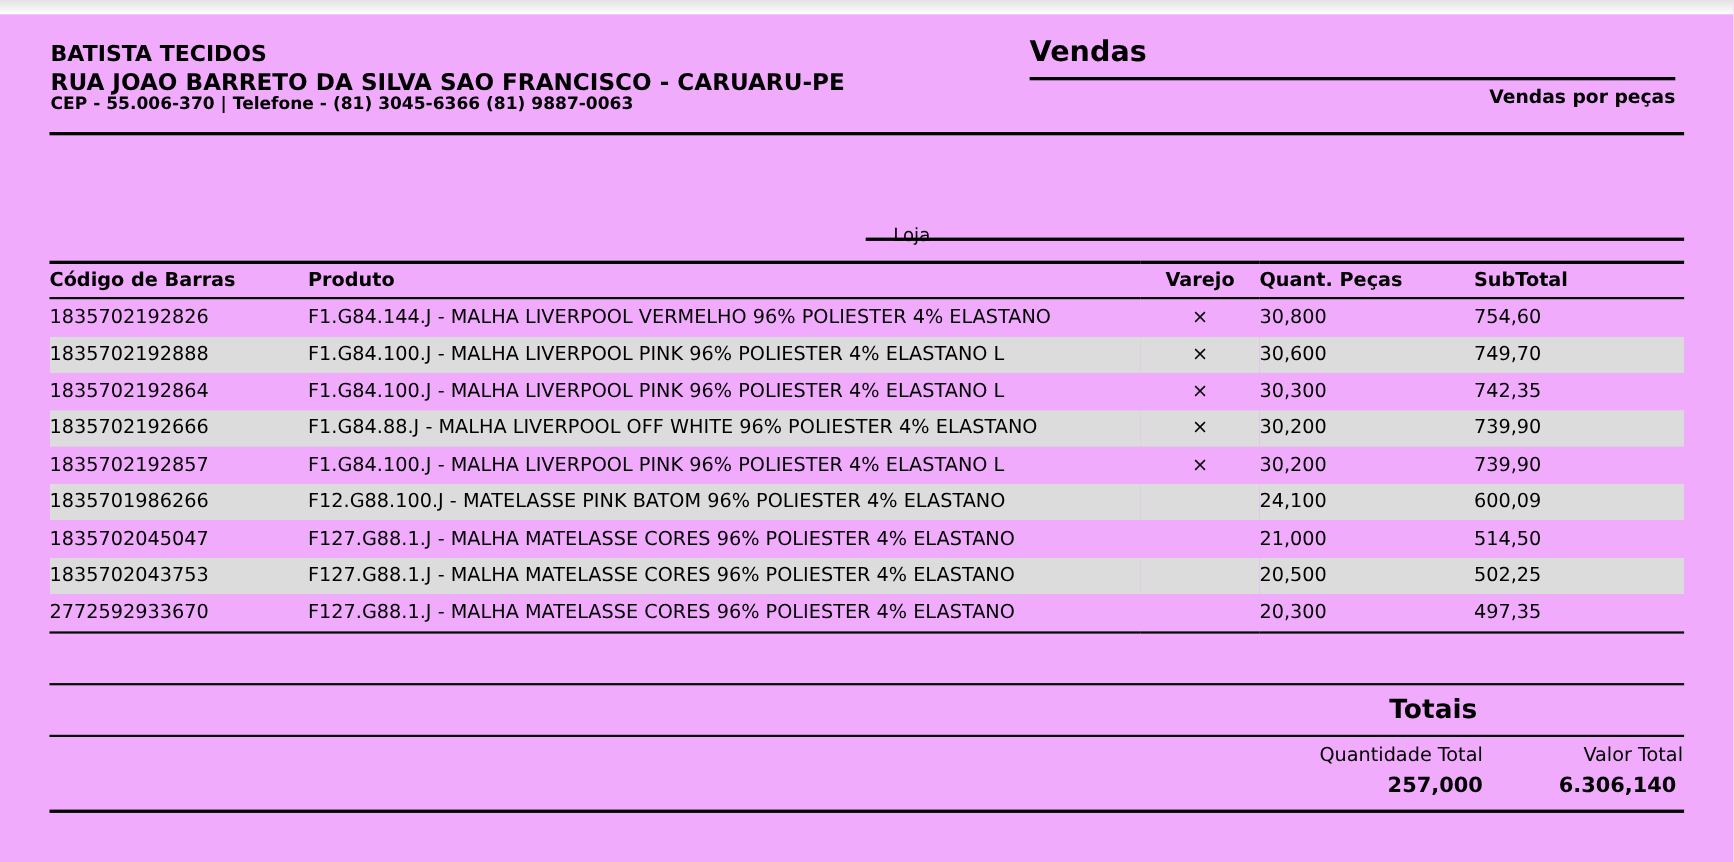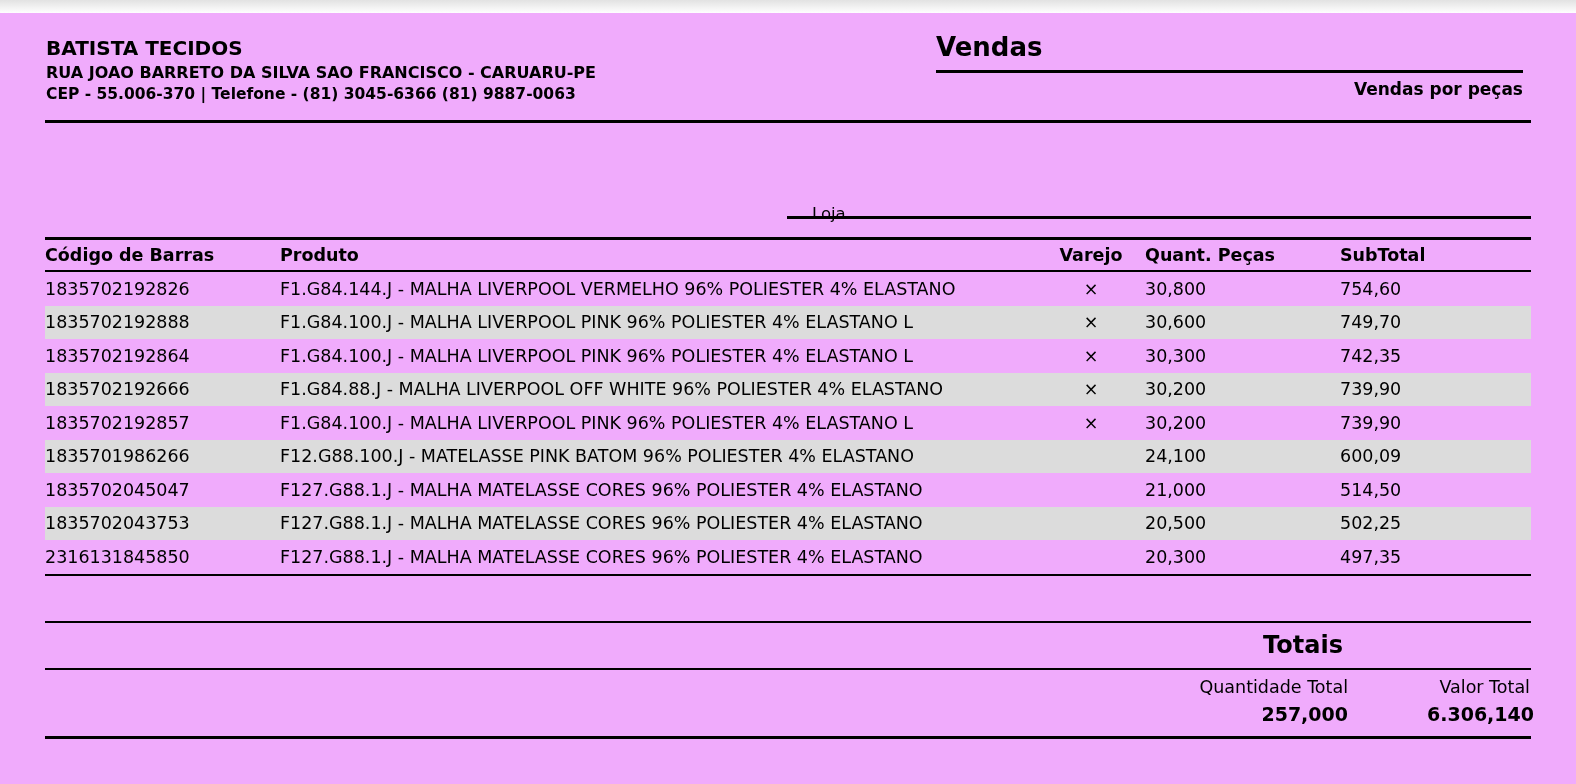--- a/index.html
+++ b/index.html
@@ -14,21 +14,21 @@
   }
   .top-shadow {
     position: absolute; left: 0; top: 0; width: 1576px; height: 13px;
     background: linear-gradient(#e2e2e2, #ffffff);
   }
   .abs { position: absolute; }
   .rule { position: absolute; left: 45px; width: 1486px; background: #000000; }
 
   
   .company-name   { left: 46px;  top: 36px; font-size: 20px;  font-weight: bold; white-space: nowrap; }
-  .company-addr   { left: 46px;  top: 63px; font-size: 16px; font-weight: bold; white-space: nowrap; }
+  .company-addr   { left: 46px;  top: 63px; font-size: 21px; font-weight: bold; white-space: nowrap; }
   .company-cep    { left: 46px;  top: 85px; font-size: 15.5px; font-weight: bold; white-space: nowrap; }
   .report-title   { left: 936px; top: 32px; font-size: 26px;  font-weight: bold; white-space: nowrap; }
   .title-underline{ left: 936px; top: 70px; width: 587px; height: 3px; background:#000; }
   .report-subtitle{ right: 53px; top: 79px; font-size: 17px;  font-weight: bold; white-space: nowrap; }
   .main-divider   { top: 120px; height: 3px; }
 
   
   .store-label    { left: 812px; top: 164px; font-size: 16.5px; white-space: nowrap; margin-top: 40px; }
   .store-value    { left: 812px; top: 185px; font-size: 20.5px; font-weight: bold; white-space: nowrap; }
   .store-underline{ position:absolute; left: 787px; top: 216px; width: 744px; height: 3px; background:#000; }
@@ -63,21 +63,21 @@
 
   
   .rule-a { top: 621px; height: 2px; }
   .rule-b { top: 668px; height: 2px; }
   .rule-c { top: 736px; height: 3px; }
   .totals-title { left: 1245px; top: 631px; width: 116px; text-align: center;
                   font-size: 24px; font-weight: bold; white-space: nowrap; }
   .qty-label { right: 228px; top: 677px; font-size: 17.5px; white-space: nowrap; }
   .val-label { right: 46px;  top: 677px; font-size: 17.5px; white-space: nowrap; }
   .qty-value { right: 228px; top: 703px; font-size: 19px; font-weight: bold; white-space: nowrap; }
-  .val-value { right: 42px;  top: 703px; font-size: 19px; font-weight: bold; white-space: nowrap; }
+  .val-value { right: 52px;  top: 703px; font-size: 19px; font-weight: bold; white-space: nowrap; }
 </style>
 </head>
 <body>
 
 <div class="page">
 
   <div class="top-shadow"></div>
 
   <div class="abs company-name">BATISTA TECIDOS</div>
   <div class="abs company-addr">RUA JOAO BARRETO DA SILVA SAO FRANCISCO - CARUARU-PE</div>
@@ -160,21 +160,21 @@
           <td class="cell-right">514,50</td>
         </tr>
         <tr>
           <td class="cell-left">1835702043753</td>
           <td class="cell-prod">F127.G88.1.J - MALHA MATELASSE CORES 96% POLIESTER 4% ELASTANO</td>
           <td class="cell-center"></td>
           <td class="cell-right">20,500</td>
           <td class="cell-right">502,25</td>
         </tr>
         <tr>
-          <td class="cell-left">2316131845850</td>
+          <td class="cell-left">2772592933670</td>
           <td class="cell-prod">F127.G88.1.J - MALHA MATELASSE CORES 96% POLIESTER 4% ELASTANO</td>
           <td class="cell-center"></td>
           <td class="cell-right">20,300</td>
           <td class="cell-right">497,35</td>
         </tr>
       </tbody>
   </table>
 
   <div class="rule rule-a"></div>
   <div class="abs totals-title">Totais</div>

